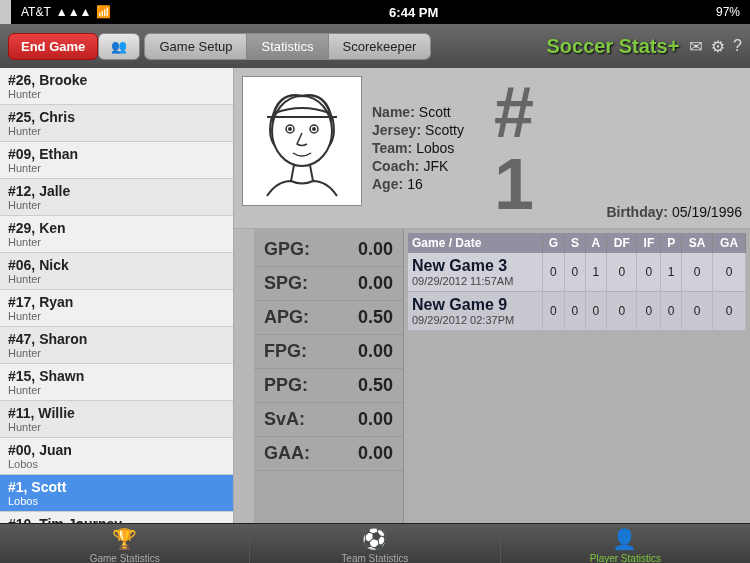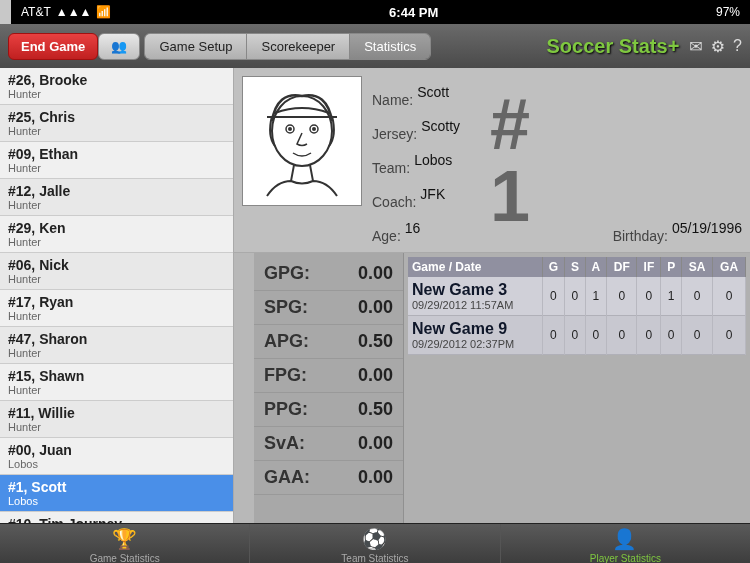--- a/index.html
+++ b/index.html
@@ -147,21 +147,21 @@
 
     #player-info {
       display: flex;
       flex-direction: column;
       justify-content: center;
       gap: 2px;
       font-size: 14px;
       color: #222;
     }
     .info-row { display: flex; align-items: center; gap: 4px; }
-    .info-label { font-weight: normal; color: #444; margin-top: 16px; }
+    .info-label { font-weight: bold; color: #444; }
     .info-value { color: #111; }
 
     #jersey-number {
       margin-left: auto;
       font-size: 72px;
       font-weight: bold;
       color: #666;
       line-height: 1;
       padding: 0 20px;
       display: flex;
@@ -286,22 +286,22 @@
   <div class="status-right">
     <span>97%</span>
   </div>
 </div>
 
 <div id="nav-bar">
   <button class="nav-btn red">End Game</button>
   <button class="nav-btn">👥</button>
   <div class="nav-tabs">
     <div class="nav-tab">Game Setup</div>
+    <div class="nav-tab active">Statistics</div>
     <div class="nav-tab">Scorekeeper</div>
-    <div class="nav-tab active">Statistics</div>
   </div>
   <div class="app-title">Soccer Stats+</div>
   <div class="nav-icons">
     <span>✉</span>
     <span>⚙</span>
     <span>?</span>
   </div>
 </div>
 
 <div id="main">

